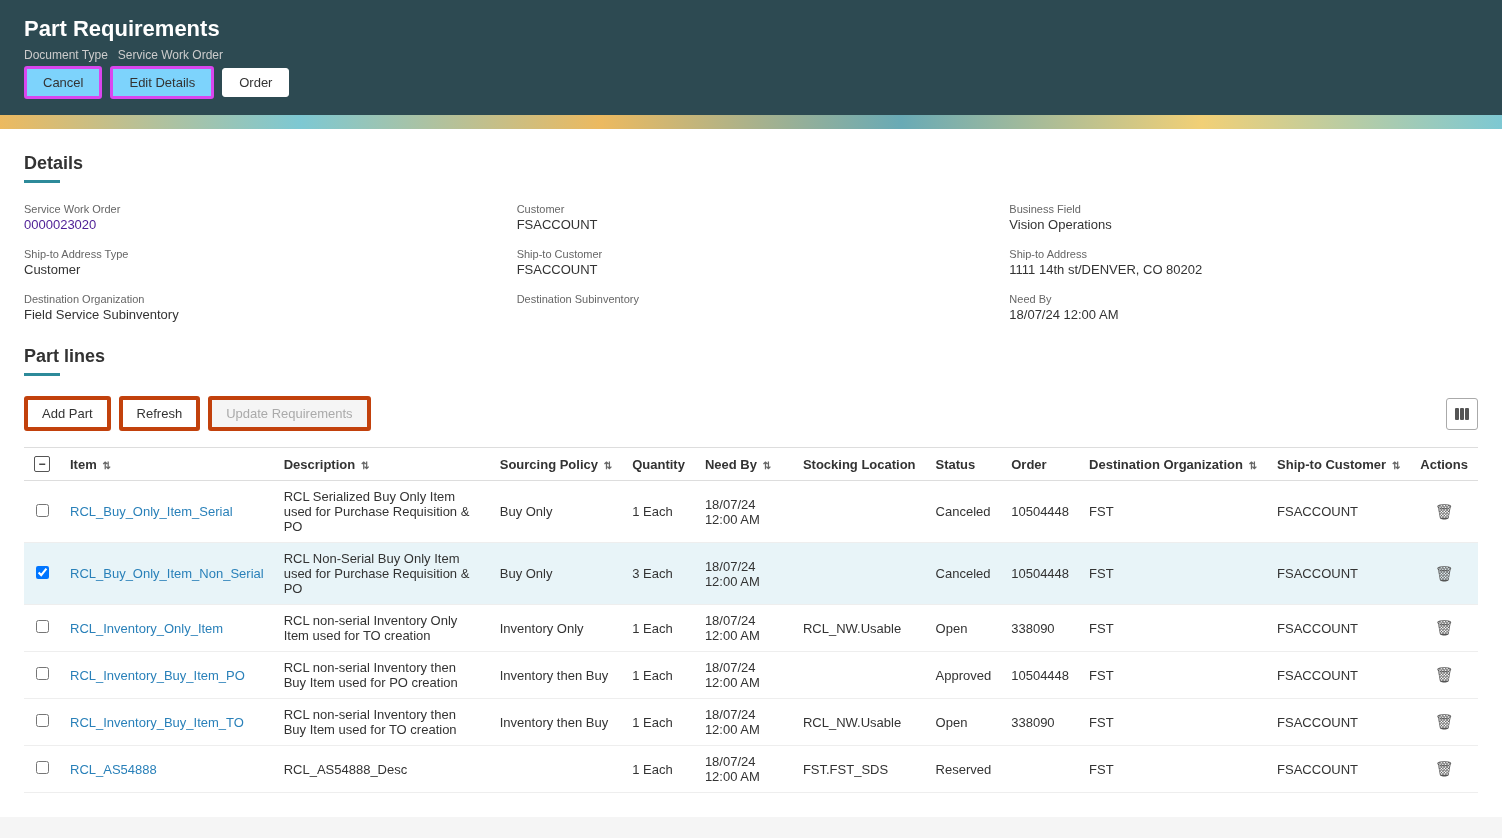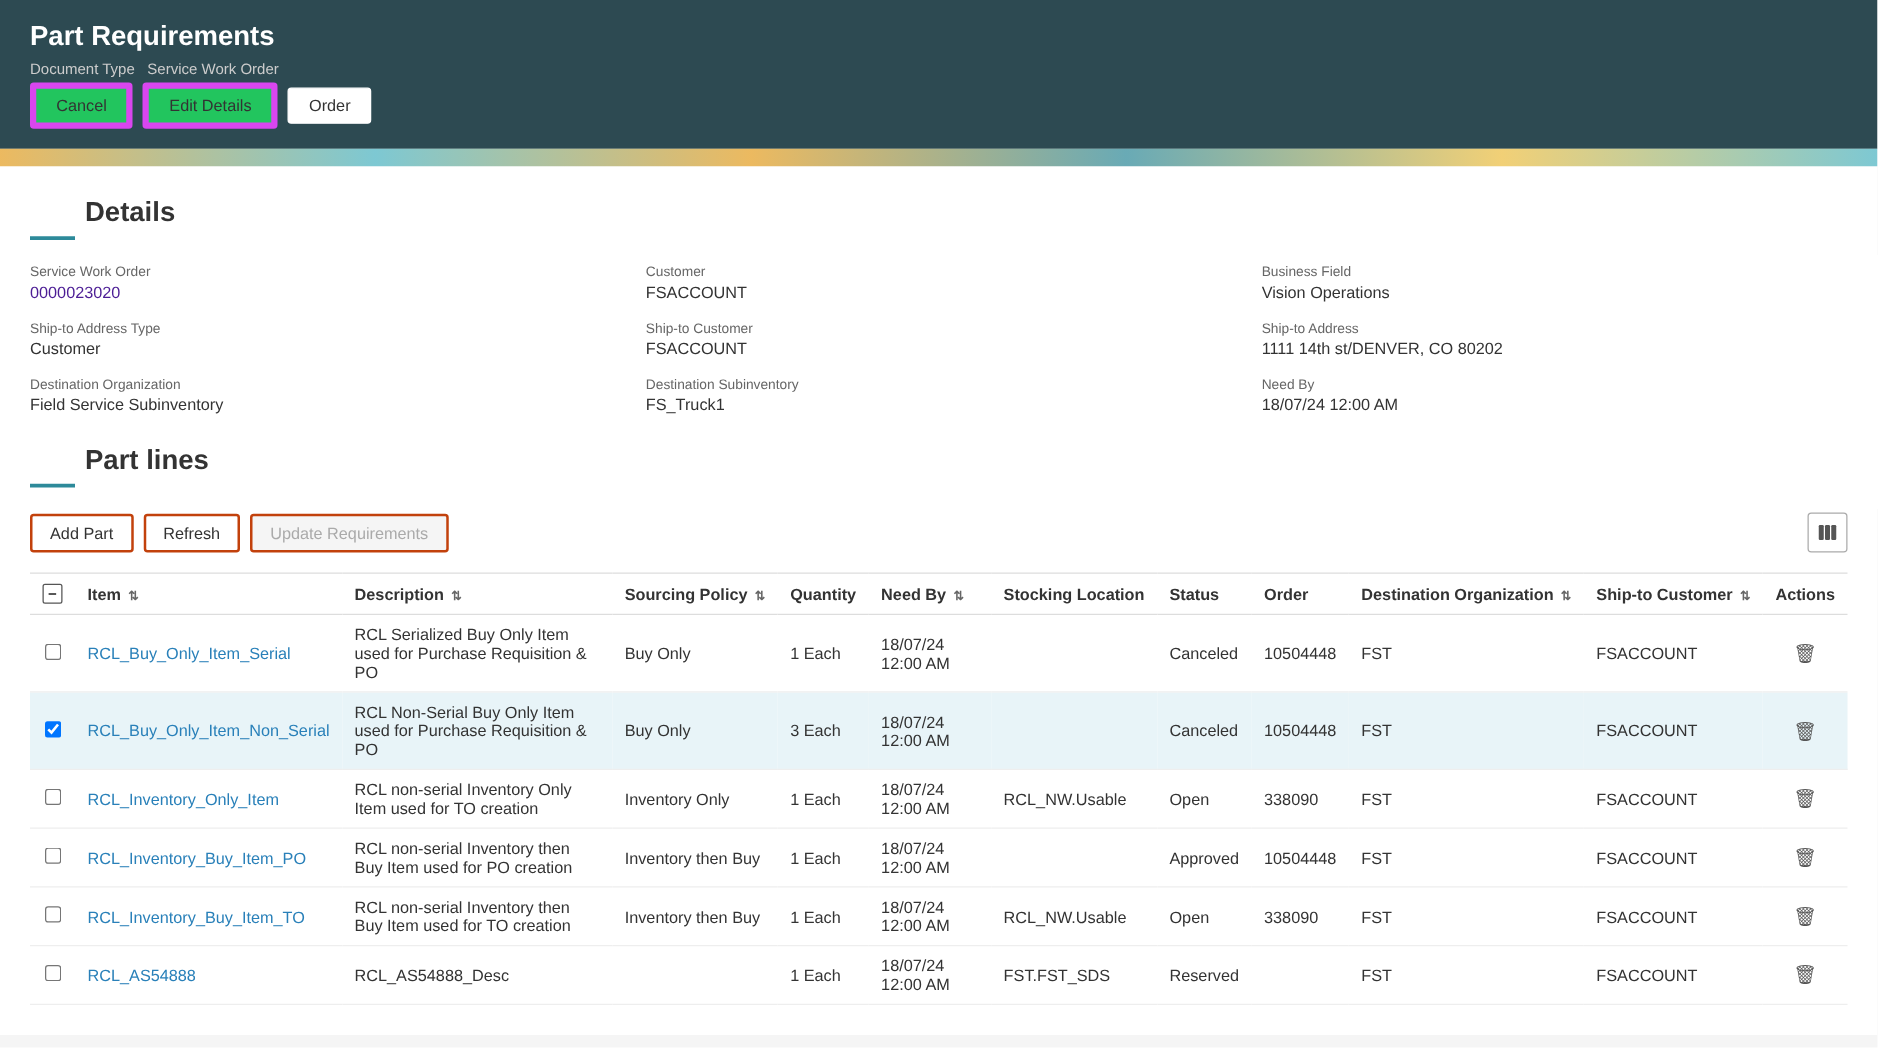--- a/index.html
+++ b/index.html
@@ -31,22 +31,22 @@
       display: flex;
       gap: 8px;
       align-items: center;
       margin-top: 4px;
     }
     .btn {
       padding: 6px 16px;
       border-radius: 3px;
       font-size: 13px;
       cursor: pointer;
-      border: 5px solid #d946ef;
-      background: #22c55e;
+      border: 3px solid #d946ef;
+      background: #7dd3fc;
       color: #333;
     }
     .btn-order {
       background: white;
       color: #333;
       border: 1px solid white;
     }
 
     
     .banner-strip {
@@ -56,24 +56,23 @@
     }
 
     
     .main-content {
       background: white;
       padding: 24px;
     }
 
     
     .section-title {
-      font-size: 22px;
+      font-size: 18px;
       font-weight: bold;
       margin-bottom: 6px;
-      margin-left: 44px;
     }
     .section-underline {
       width: 36px;
       height: 3px;
       background: #2d8a9a;
       margin-bottom: 20px;
     }
 
     .details-grid {
       display: grid;
@@ -111,21 +110,21 @@
     }
     .toolbar-left {
       display: flex;
       gap: 8px;
     }
     .btn-toolbar {
       padding: 6px 14px;
       border-radius: 3px;
       font-size: 13px;
       cursor: pointer;
-      border: 2px solid #c2410c;
+      border: 4px solid #c2410c;
       background: white;
       color: #333;
     }
     .btn-toolbar:disabled {
       color: #aaa;
       cursor: not-allowed;
       background: #f5f5f5;
     }
     .columns-icon-btn {
       width: 32px;
@@ -253,21 +252,20 @@
       <div class="detail-field">
         <label>Ship-to Address</label>
         <div class="value">1111 14th st/DENVER, CO 80202</div>
       </div>
       <div class="detail-field">
         <label>Destination Organization</label>
         <div class="value">Field Service Subinventory</div>
       </div>
       <div class="detail-field">
         <label>Destination Subinventory</label>
-        <div class="value">FS_Truck1</div>
       </div>
       <div class="detail-field">
         <label>Need By</label>
         <div class="value">18/07/24 12:00 AM</div>
       </div>
     </div>
 
   <div class="part-lines-section">
     <div class="section-title">Part lines</div>
     <div class="section-underline"></div>

